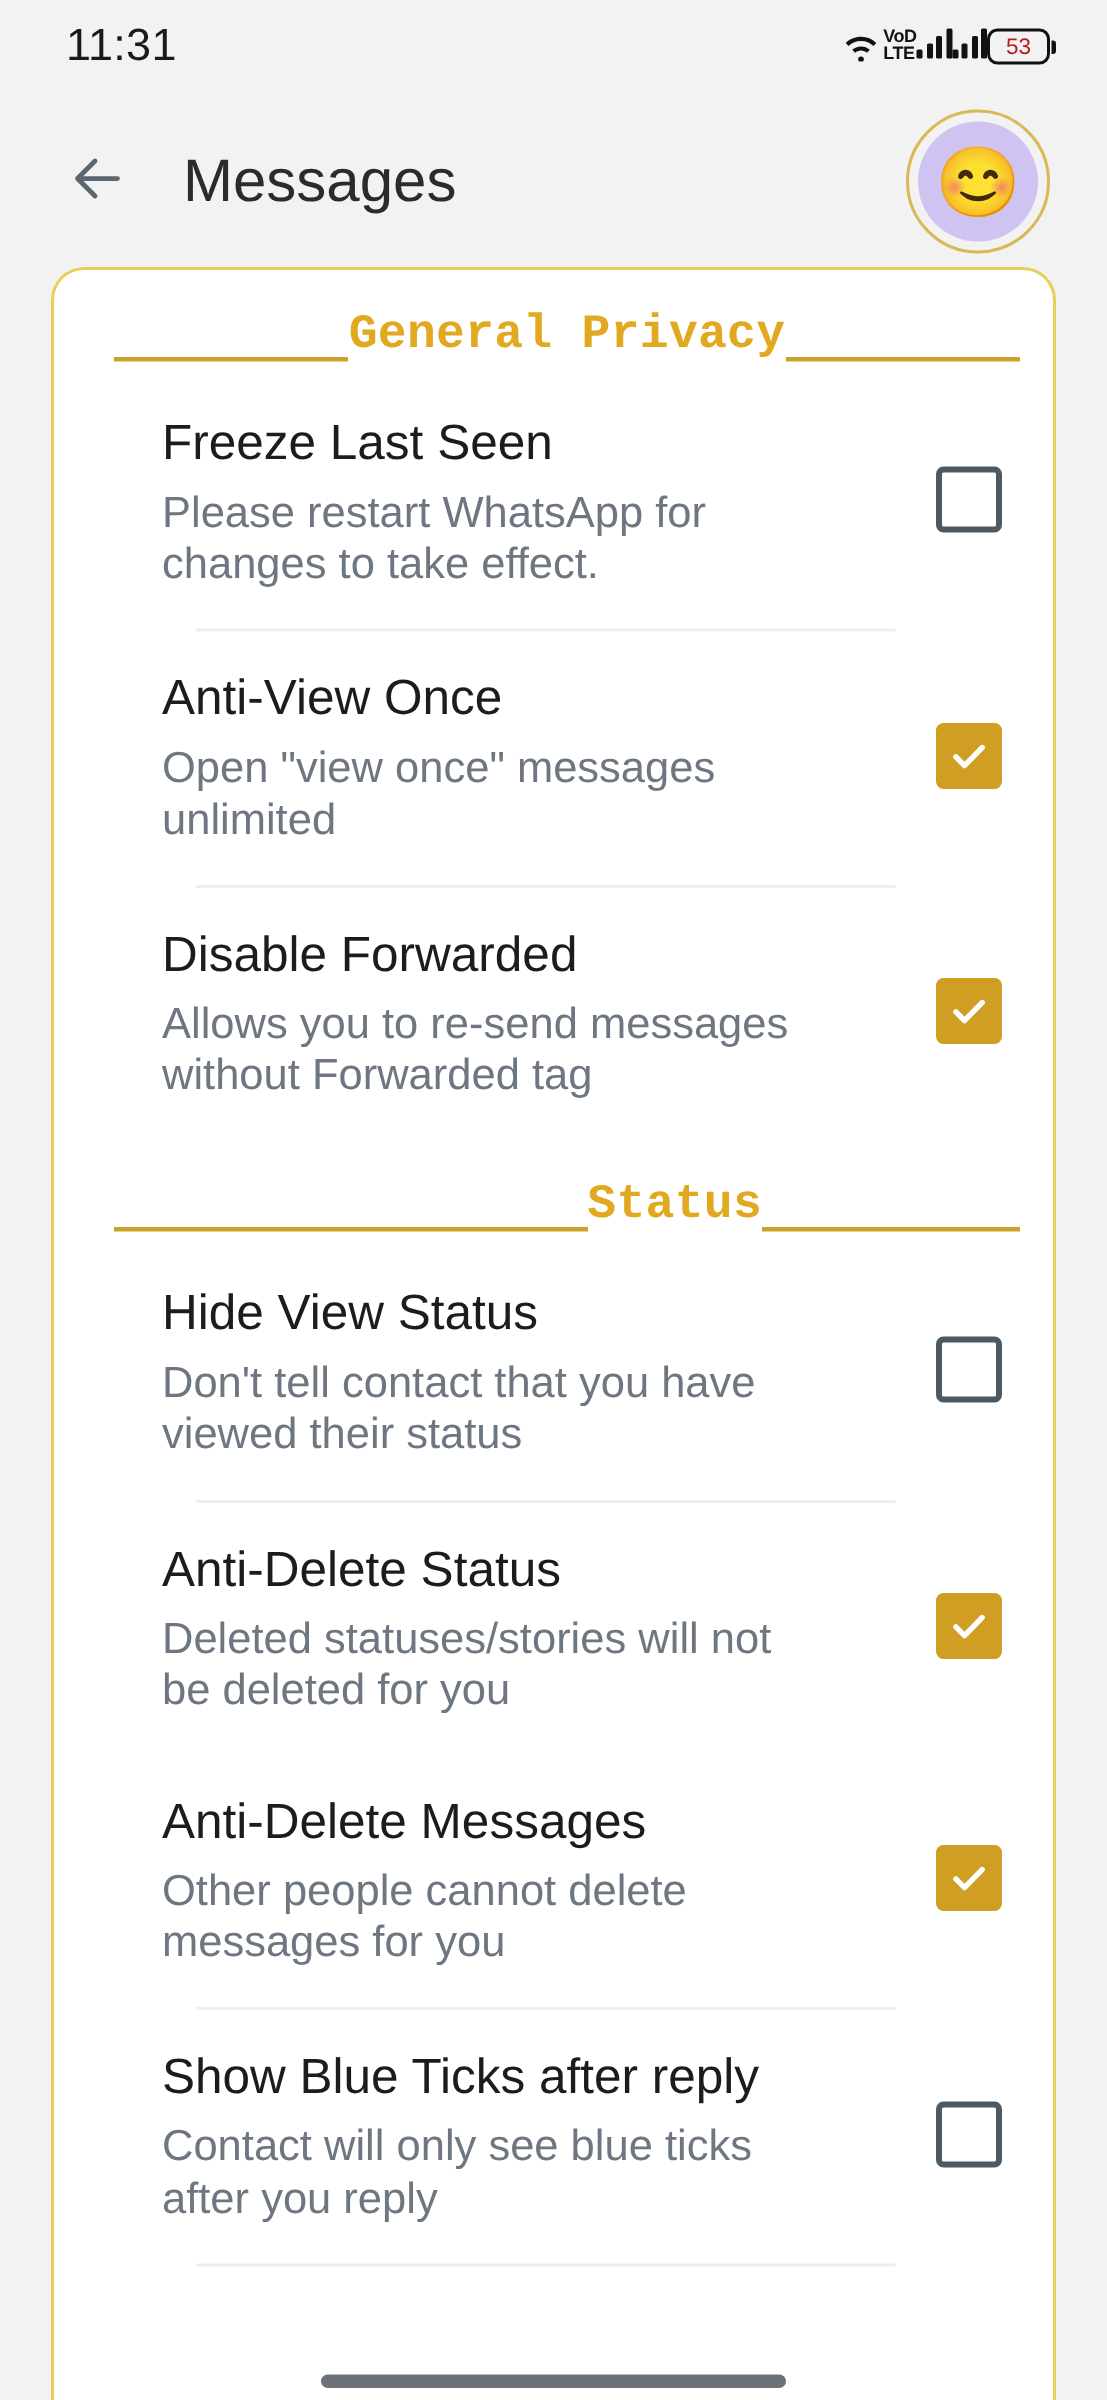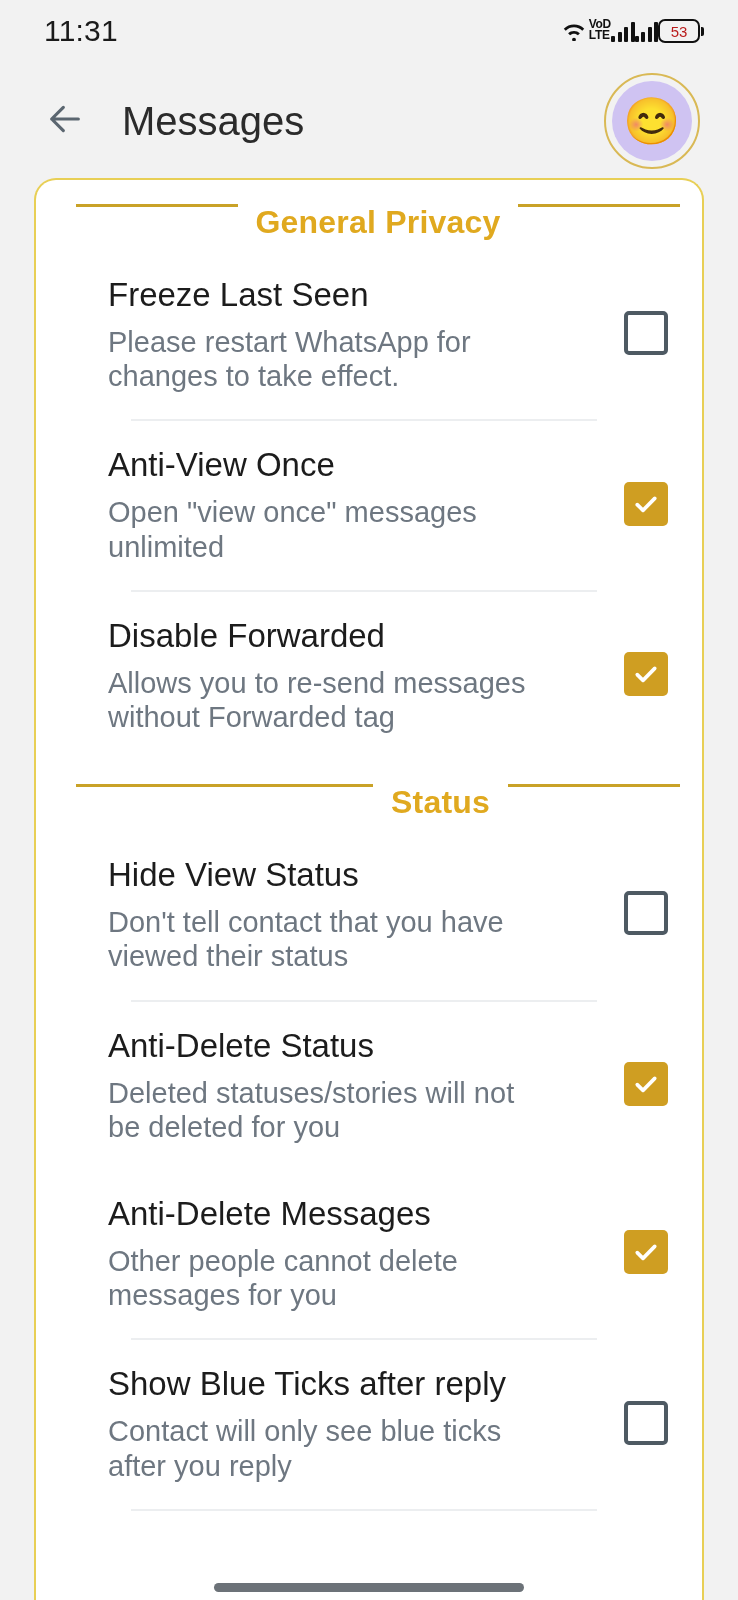--- a/index.html
+++ b/index.html
@@ -10,21 +10,21 @@
     overflow:hidden;
   }
   #phone { position:relative; width:738px; height:1600px; background:#f2f2f2; }
 
   
   .statusbar{
     height:62px; display:flex; align-items:center;
     justify-content:space-between; padding:0 34px 0 44px;
   }
   .sb-time{ font-size:30px; color:#1a1a1a; letter-spacing:.2px; }
-  .sb-right{ display:flex; align-items:center; gap:0; }
+  .sb-right{ display:flex; gap:0; }
   .ic{ display:block; }
   .volte{
     display:flex; flex-direction:column; justify-content:center;
     line-height:0.92; font-size:12px; font-weight:bold; color:#111;
     letter-spacing:-0.3px; transform:translateY(-1px);
   }
   .bars{ display:flex; align-items:flex-end; gap:2.5px; height:22px; }
   .bars i{ display:block; width:4px; background:#111; border-radius:1px; }
   .bars i:nth-child(1){ height:6px; }
   .bars i:nth-child(2){ height:10px; }
@@ -64,22 +64,23 @@
     position:absolute; left:34px; right:34px; top:178px; bottom:0;
     background:#ffffff;
     border:2px solid #e8cf55;
     border-bottom:none;
     border-radius:22px 22px 0 0;
     overflow:hidden;
   }
 
   
   .section-head{
-    display:flex; align-items:flex-start; gap:18px;
+    display:flex; align-items:flex-end; 
     padding:24px 22px 10px 40px;
+    font-family:Liberation Mono, monospace;
   }
   .section-head .ln{ height:3px; background:#c9a227; flex:1; }
   .section-head .ln.r{ max-width:172px; }
   .section-head .lbl{
     color:#e0a91f; font-size:32px; font-weight:bold; white-space:nowrap;
     letter-spacing:.2px;
   }
 
   
   .row{

